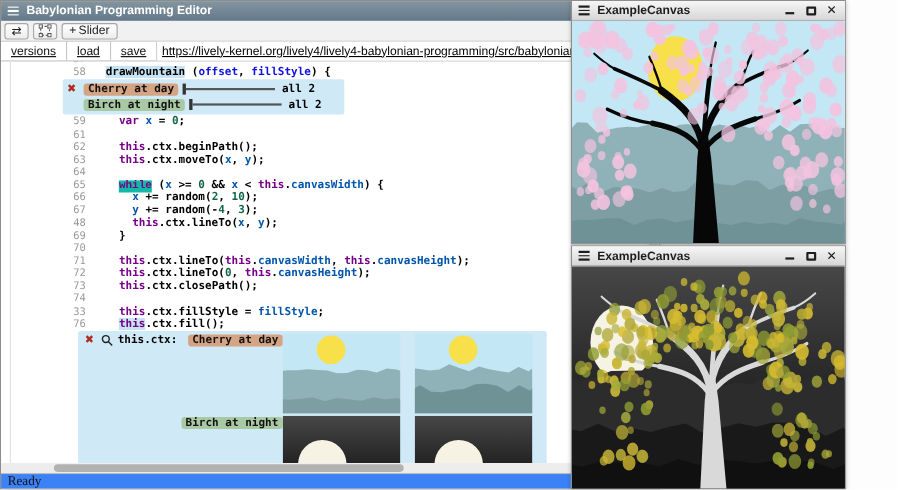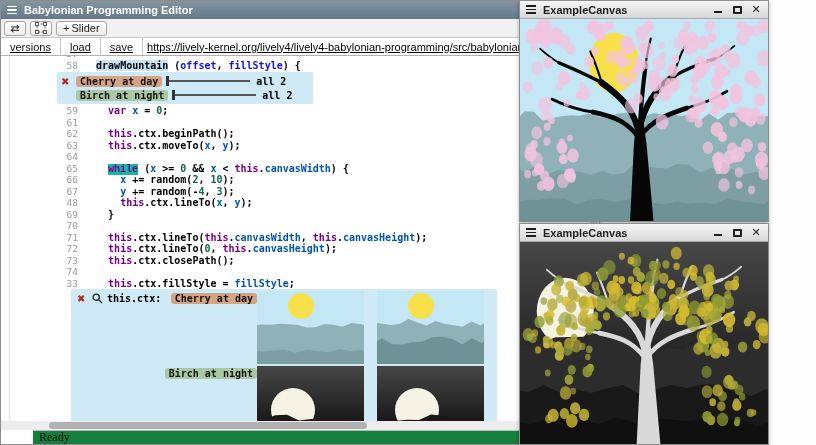--- a/index.html
+++ b/index.html
@@ -81,23 +81,23 @@
 
   
   .hscroll { height:9px; flex:none; background:#ededed; position:relative; }
   .hthumb { position:absolute; left:48px; top:1px; width:318px; height:7px;
             background:#b2b2b2; border-radius:4px; }
   .vscroll { position:absolute; right:0; top:0; bottom:0; width:12px;
              background:#fafafa; border-left:1px solid #e3e3e3; }
   .vthumb { position:absolute; left:2px; top:112px; width:8px; height:70px;
             background:#c4c4c4; border-radius:4px; }
   .vthumb::after { content:""; position:absolute; left:1px; right:1px; top:33px; height:2px; background:#9d9d9d; }
-  .status { height:14px; flex:none; background:#15803d; border-top:1px solid #bcbcbc;
+  .status { height:14px; flex:none; background:#3b82f6; border-top:1px solid #bcbcbc;
             display:flex; align-items:center; padding-left:6px;
-            font:12px "Liberation Serif", serif; color:#111;margin-left:32px; }
+            font:12px "Liberation Serif", serif; color:#111; }
   .reddot { position:absolute; right:12px; top:23px; width:8px; height:8px; background:#e02b20; }
 
   
   .canvaswin { left:519px; width:250px; height:222px; display:flex; flex-direction:column; }
   .canvaswin svg.scene { display:block; flex:1; width:100%; }
 </style>
 </head>
 <body>
 
 <div id="stage">
@@ -174,20 +174,21 @@
           <div class="cl"><span class="gut">66</span><span class="ct"><span>      </span><span class="tok-v">x</span><span> += random(</span><span class="tok-n">2</span><span>, </span><span class="tok-n">10</span><span>);</span></span></div>
           <div class="cl"><span class="gut">67</span><span class="ct"><span>      </span><span class="tok-v">y</span><span> += random(-</span><span class="tok-n">4</span><span>, </span><span class="tok-n">3</span><span>);</span></span></div>
           <div class="cl"><span class="gut">48</span><span class="ct"><span>      </span><span class="tok-k">this</span><span>.ctx.lineTo(</span><span class="tok-v">x</span><span>, </span><span class="tok-v">y</span><span>);</span></span></div>
           <div class="cl"><span class="gut">69</span><span class="ct"><span>    }</span></span></div>
           <div class="cl"><span class="gut">70</span><span class="ct"></span></div>
           <div class="cl"><span class="gut">71</span><span class="ct"><span>    </span><span class="tok-k">this</span><span>.ctx.lineTo(</span><span class="tok-k">this</span><span>.</span><span class="tok-v">canvasWidth</span><span>, </span><span class="tok-k">this</span><span>.</span><span class="tok-v">canvasHeight</span><span>);</span></span></div>
           <div class="cl"><span class="gut">72</span><span class="ct"><span>    </span><span class="tok-k">this</span><span>.ctx.lineTo(</span><span class="tok-n">0</span><span>, </span><span class="tok-k">this</span><span>.</span><span class="tok-v">canvasHeight</span><span>);</span></span></div>
           <div class="cl"><span class="gut">73</span><span class="ct"><span>    </span><span class="tok-k">this</span><span>.ctx.closePath();</span></span></div>
           <div class="cl"><span class="gut">74</span><span class="ct"></span></div>
           <div class="cl"><span class="gut">33</span><span class="ct"><span>    </span><span class="tok-k">this</span><span>.ctx.fillStyle = </span><span class="tok-v">fillStyle</span><span>;</span></span></div>
+          <div class="cl"><span class="gut">76</span><span class="ct"><span>    </span><span class="tok-k hl-b">this</span><span>.ctx.fill();</span></span></div>
           <div class="probe">
             <div class="probe-row">
               <span class="probe-label">
                 <span class="xbtn">✖</span>
                 <svg class="mag" viewBox="0 0 11 11">
                   <circle cx="4.2" cy="4.2" r="3.1" fill="none" stroke="#222" stroke-width="1.3"></circle>
                   <line x1="6.6" y1="6.6" x2="10" y2="10" stroke="#222" stroke-width="1.3"></line>
                 </svg>
                 <span class="probe-expr">this.ctx:</span>
                 <span class="badge" style="background: rgb(212, 164, 133); margin-left: auto;">Cherry at day</span>

